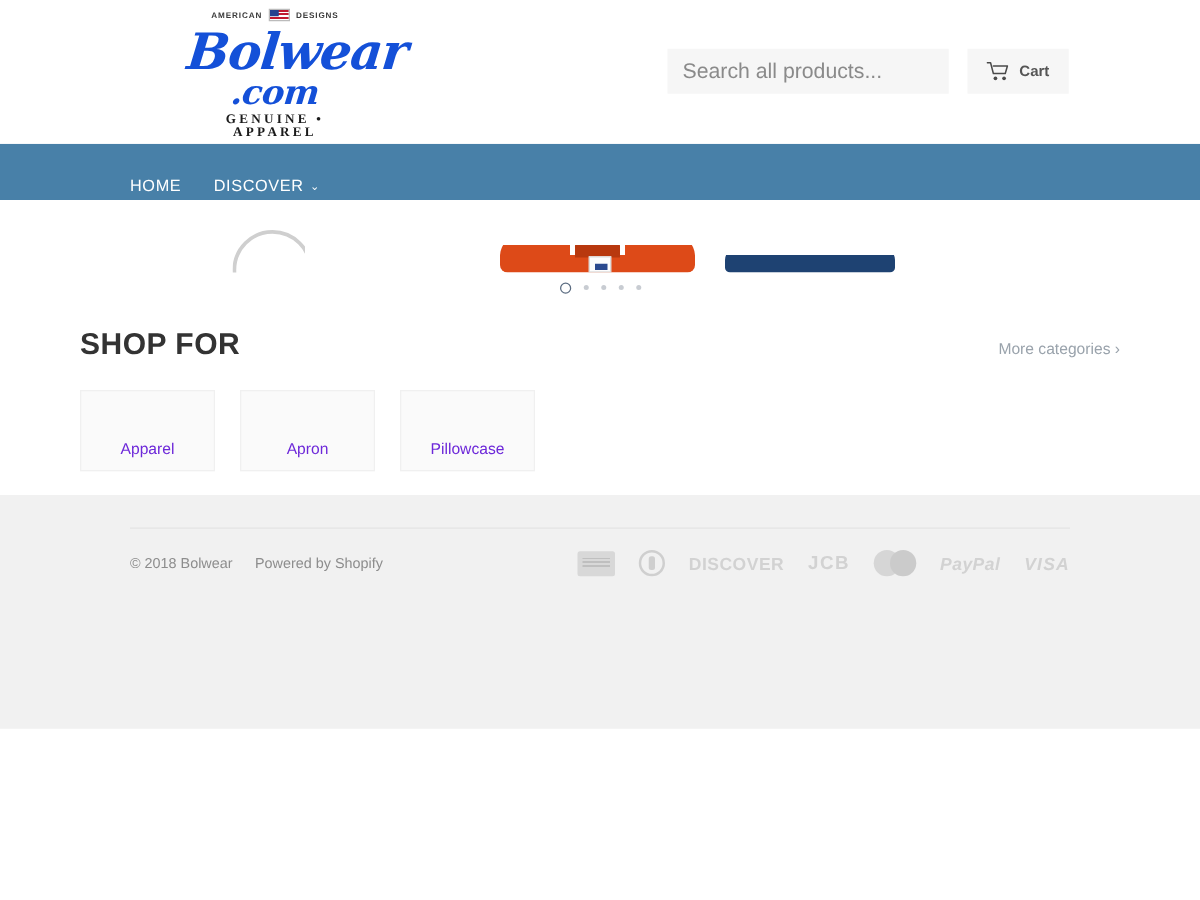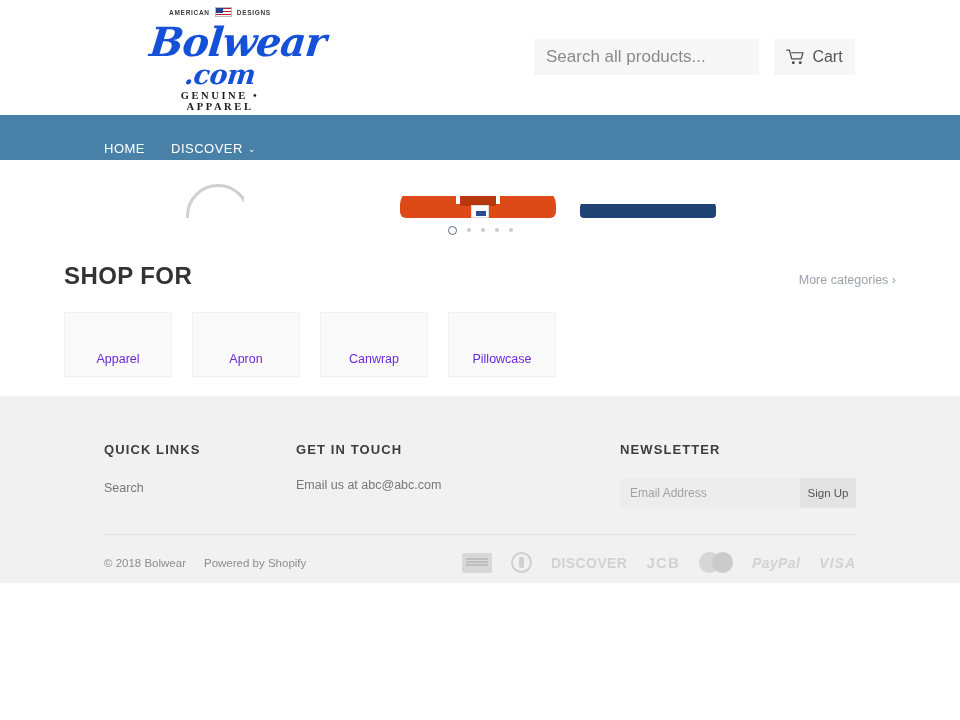--- a/index.html
+++ b/index.html
@@ -120,23 +120,24 @@
     width: 81px; height: 36px;
     background: #f6f6f6;
     border: none;
     cursor: pointer;
     display: flex;
     align-items: center;
     justify-content: center;
     gap: 7px;
   }
   .cart-label {
-    font-size: 16px;
+    font-size: 12px;
     color: #555;
     font-family: "Liberation Sans", sans-serif;
+    font-weight: bold;
   }
 
   
   .nav {
     width: 960px;
     height: 45px;
     background: #4880a8;
     display: flex;
     align-items: center;
     padding-left: 104px;
@@ -520,49 +521,26 @@
     </div>
 
     <div class="cat-grid">
       <div class="cat-card">
         <span class="cat-label">Apparel</span>
       </div>
       <div class="cat-card">
         <span class="cat-label">Apron</span>
       </div>
       <div class="cat-card">
-        <span class="cat-label">Canwrap</span>
-      </div>
-      <div class="cat-card">
         <span class="cat-label">Pillowcase</span>
       </div>
     </div>
   </div>
 
   <div class="footer">
-    <div class="footer-cols">
-
-      <div class="fcol-quick">
-        <div class="f-title">QUICK LINKS</div>
-        <a class="f-link">Search</a>
-      </div>
-
-      <div class="fcol-touch">
-        <div class="f-title">GET IN TOUCH</div>
-        <div class="f-text">Email us at abc@abc.com</div>
-      </div>
-
-      <div class="fcol-news">
-        <div class="f-title">NEWSLETTER</div>
-        <div class="news-form">
-          <input class="news-input" type="text" placeholder="Email Address" style="">
-          <button class="news-btn">Sign Up</button>
-        </div>
-      </div>
-    </div>
 
     <div class="f-divider"></div>
 
     <div class="f-bottom">
       <div class="copy-group">
         <span class="copy-text">© 2018 Bolwear</span>
         <span class="copy-text">Powered by Shopify</span>
       </div>
 
       <div class="pay-icons">

